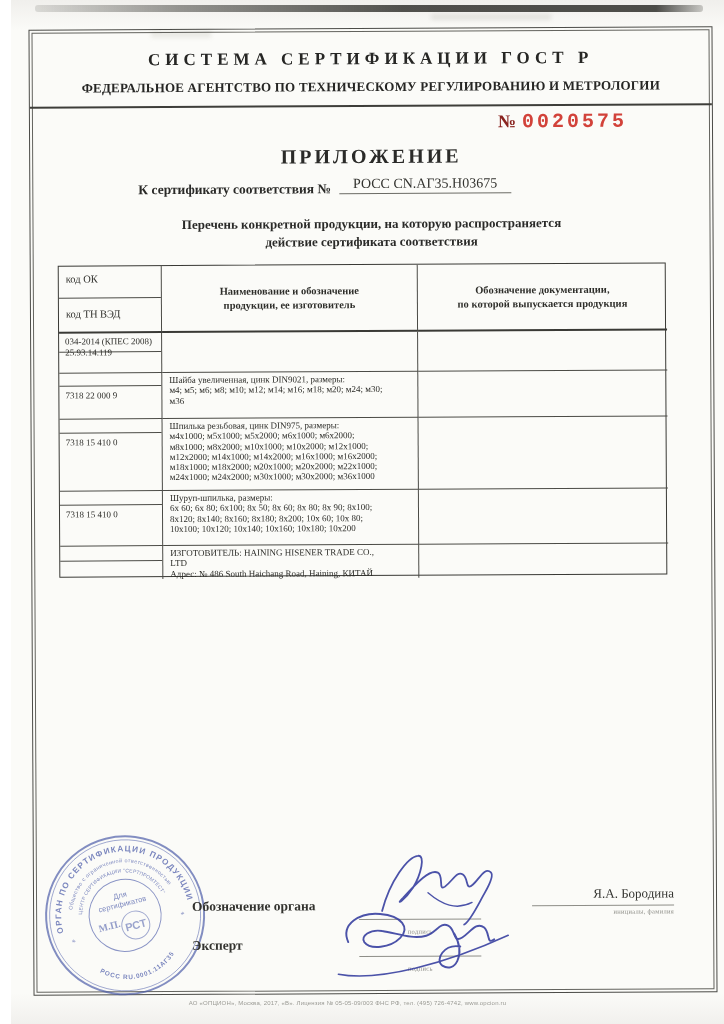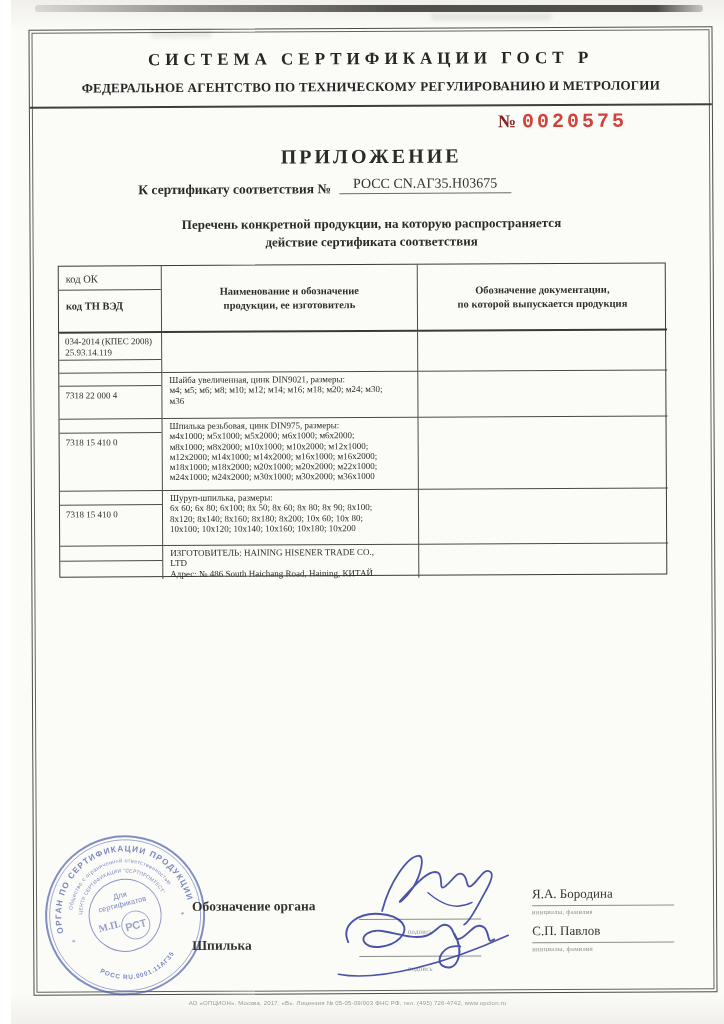--- a/index.html
+++ b/index.html
@@ -76,40 +76,40 @@
     display:grid;
     grid-template-columns:103px 256px 249px;
     grid-template-rows:67px 40px 46px 72px 55px auto;
     font-size:9px; color:#2e2e2a;
   }
   .cell { border-right:1px solid #4b4b46; border-bottom:1px solid #4b4b46; position:relative; }
   .cell.last-col { border-right:none; }
   .cell.last-row { border-bottom:none; }
   .cell.hdr-b { border-bottom:2px solid #3a3a36; }
   .hdr-c1 { display:flex; flex-direction:column; }
-  .hdr-c1 .tp { height:24px; border-bottom:1px solid #4b4b46; padding:7px 0 7px 7px; font-size:10.5px; }
-  .hdr-c1 .bt { padding:10px 0 0 7px; font-size:10.5px;font-weight:bold; }
+  .hdr-c1 .tp { height:32px; border-bottom:1px solid #4b4b46; padding:7px 0 7px 7px; font-size:10.5px; }
+  .hdr-c1 .bt { padding:10px 0 0 7px; font-size:10.5px; }
   .hdr-txt {
     display:flex; align-items:center; justify-content:center; height:100%;
     text-align:center; font-weight:bold; font-size:10.5px; line-height:13.5px;
     white-space:pre-line;
   }
   .codecell { display:flex; flex-direction:column; }
   .codecell .strip { border-bottom:1px solid #4b4b46; }
   .codecell .codetxt { padding:4px 3px 0 6px; white-space:pre-line; line-height:11px; }
   .prod { padding:2px 4px 0 7px; line-height:10.3px; white-space:pre-line; }
   
   .role {
     position:absolute; font-size:13.5px; font-weight:bold; color:#33332f; white-space:nowrap;
   }
   .sigline {
     position:absolute; width:122px; border-top:1.1px solid #8e8e88; text-align:center;
   }
   .tinylabel { font-size:6.5px; color:#8f8f89; letter-spacing:.3px; }
-  .nameblock { position:absolute; width:142px; text-align:left; }
+  .nameblock { position:absolute; width:142px; text-align:right; }
   .nameblock .nm { font-size:13px; color:#33332f; padding-bottom:3px; border-bottom:1.1px solid #8e8e88; }
   .nameblock .tinylabel { display:block; margin-top:1.5px; }
   .sig-svg { position:absolute; pointer-events:none; }
   .stamp-svg { position:absolute; left:3px; top:797px; opacity:.85; }
   
   .imprint {
     position:absolute; left:80px; right:120px; top:1000px; text-align:center;
     font-size:6px; color:#9a9a94; font-family:"Liberation Sans", sans-serif; letter-spacing:.2px;
   }
   .noise1 { position:absolute; left:140px; top:30px; width:60px; height:8px;
@@ -156,30 +156,30 @@
       <div class="cell hdr-b">
         <div class="hdr-txt">Наименование и обозначение
 продукции, ее изготовитель</div>
       </div>
       <div class="cell hdr-b last-col">
         <div class="hdr-txt">Обозначение документации,
 по которой выпускается продукция</div>
       </div>
 
       <div class="cell codecell">
-        <div class="codetxt" style="border-bottom:1px solid #4b4b46; padding-top:3px; height:27px;">034-2014 (КПЕС 2008)
+        <div class="codetxt" style="border-bottom:1px solid #4b4b46; padding-top:3px; height:19px;">034-2014 (КПЕС 2008)
 25.93.14.119</div>
         <div style="flex:1"></div>
       </div>
       <div class="cell prod"></div>
       <div class="cell last-col"></div>
 
       <div class="cell codecell">
         <div class="strip" style="height:13px"></div>
-        <div class="codetxt">7318 22 000 4</div>
+        <div class="codetxt">7318 22 000 9</div>
       </div>
       <div class="cell prod">Шайба увеличенная, цинк DIN9021, размеры:
 м4; м5; м6; м8; м10; м12; м14; м16; м18; м20; м24;  м30;
 м36</div>
       <div class="cell last-col"></div>
 
       <div class="cell codecell">
         <div class="strip" style="height:14px"></div>
         <div class="codetxt">7318 15 410 0</div>
       </div>
@@ -248,27 +248,23 @@
 
     <div class="role" style="left:158px; top:869px;">Обозначение органа</div>
     <div class="sigline" style="left:325px; top:890px;">
       <span class="tinylabel">подпись</span>
     </div>
     <div class="nameblock" style="left:498px; top:858px;">
       <div class="nm">Я.А. Бородина</div>
       <span class="tinylabel">инициалы, фамилия</span>
     </div>
 
-    <div class="role" style="left:158px; top:908px;">Шпилька</div>
+    <div class="role" style="left:158px; top:908px;">Эксперт</div>
     <div class="sigline" style="left:325px; top:927px;">
       <span class="tinylabel">подпись</span>
-    </div>
-    <div class="nameblock" style="left:498px; top:895px;">
-      <div class="nm">С.П. Павлов</div>
-      <span class="tinylabel">инициалы, фамилия</span>
     </div>
 
     <svg class="sig-svg" style="left:338px; top:818px;" width="132" height="82" viewBox="0 0 132 82">
       <g fill="none" stroke="#3840a0" stroke-width="1.8" stroke-linecap="round" opacity=".9">
         <path d="M10,64 C18,34 36,10 46,9 C54,8 49,28 41,41 C33,53 22,60 31,51 C45,36 58,22 66,26 C72,29 66,45 73,40 C81,34 85,24 91,28 C97,32 93,45 101,38 C107,33 113,20 119,26 C122,29 117,39 113,46 C105,60 98,75 92,78"></path>
         <path d="M56,46 C70,58 84,64 100,56" stroke-width="1.4"></path>
       </g>
     </svg>
     <svg class="sig-svg" style="left:300px; top:875px;" width="178" height="84" viewBox="0 0 178 84">
       <g fill="none" stroke="#3840a0" stroke-width="1.9" stroke-linecap="round" opacity=".9">

